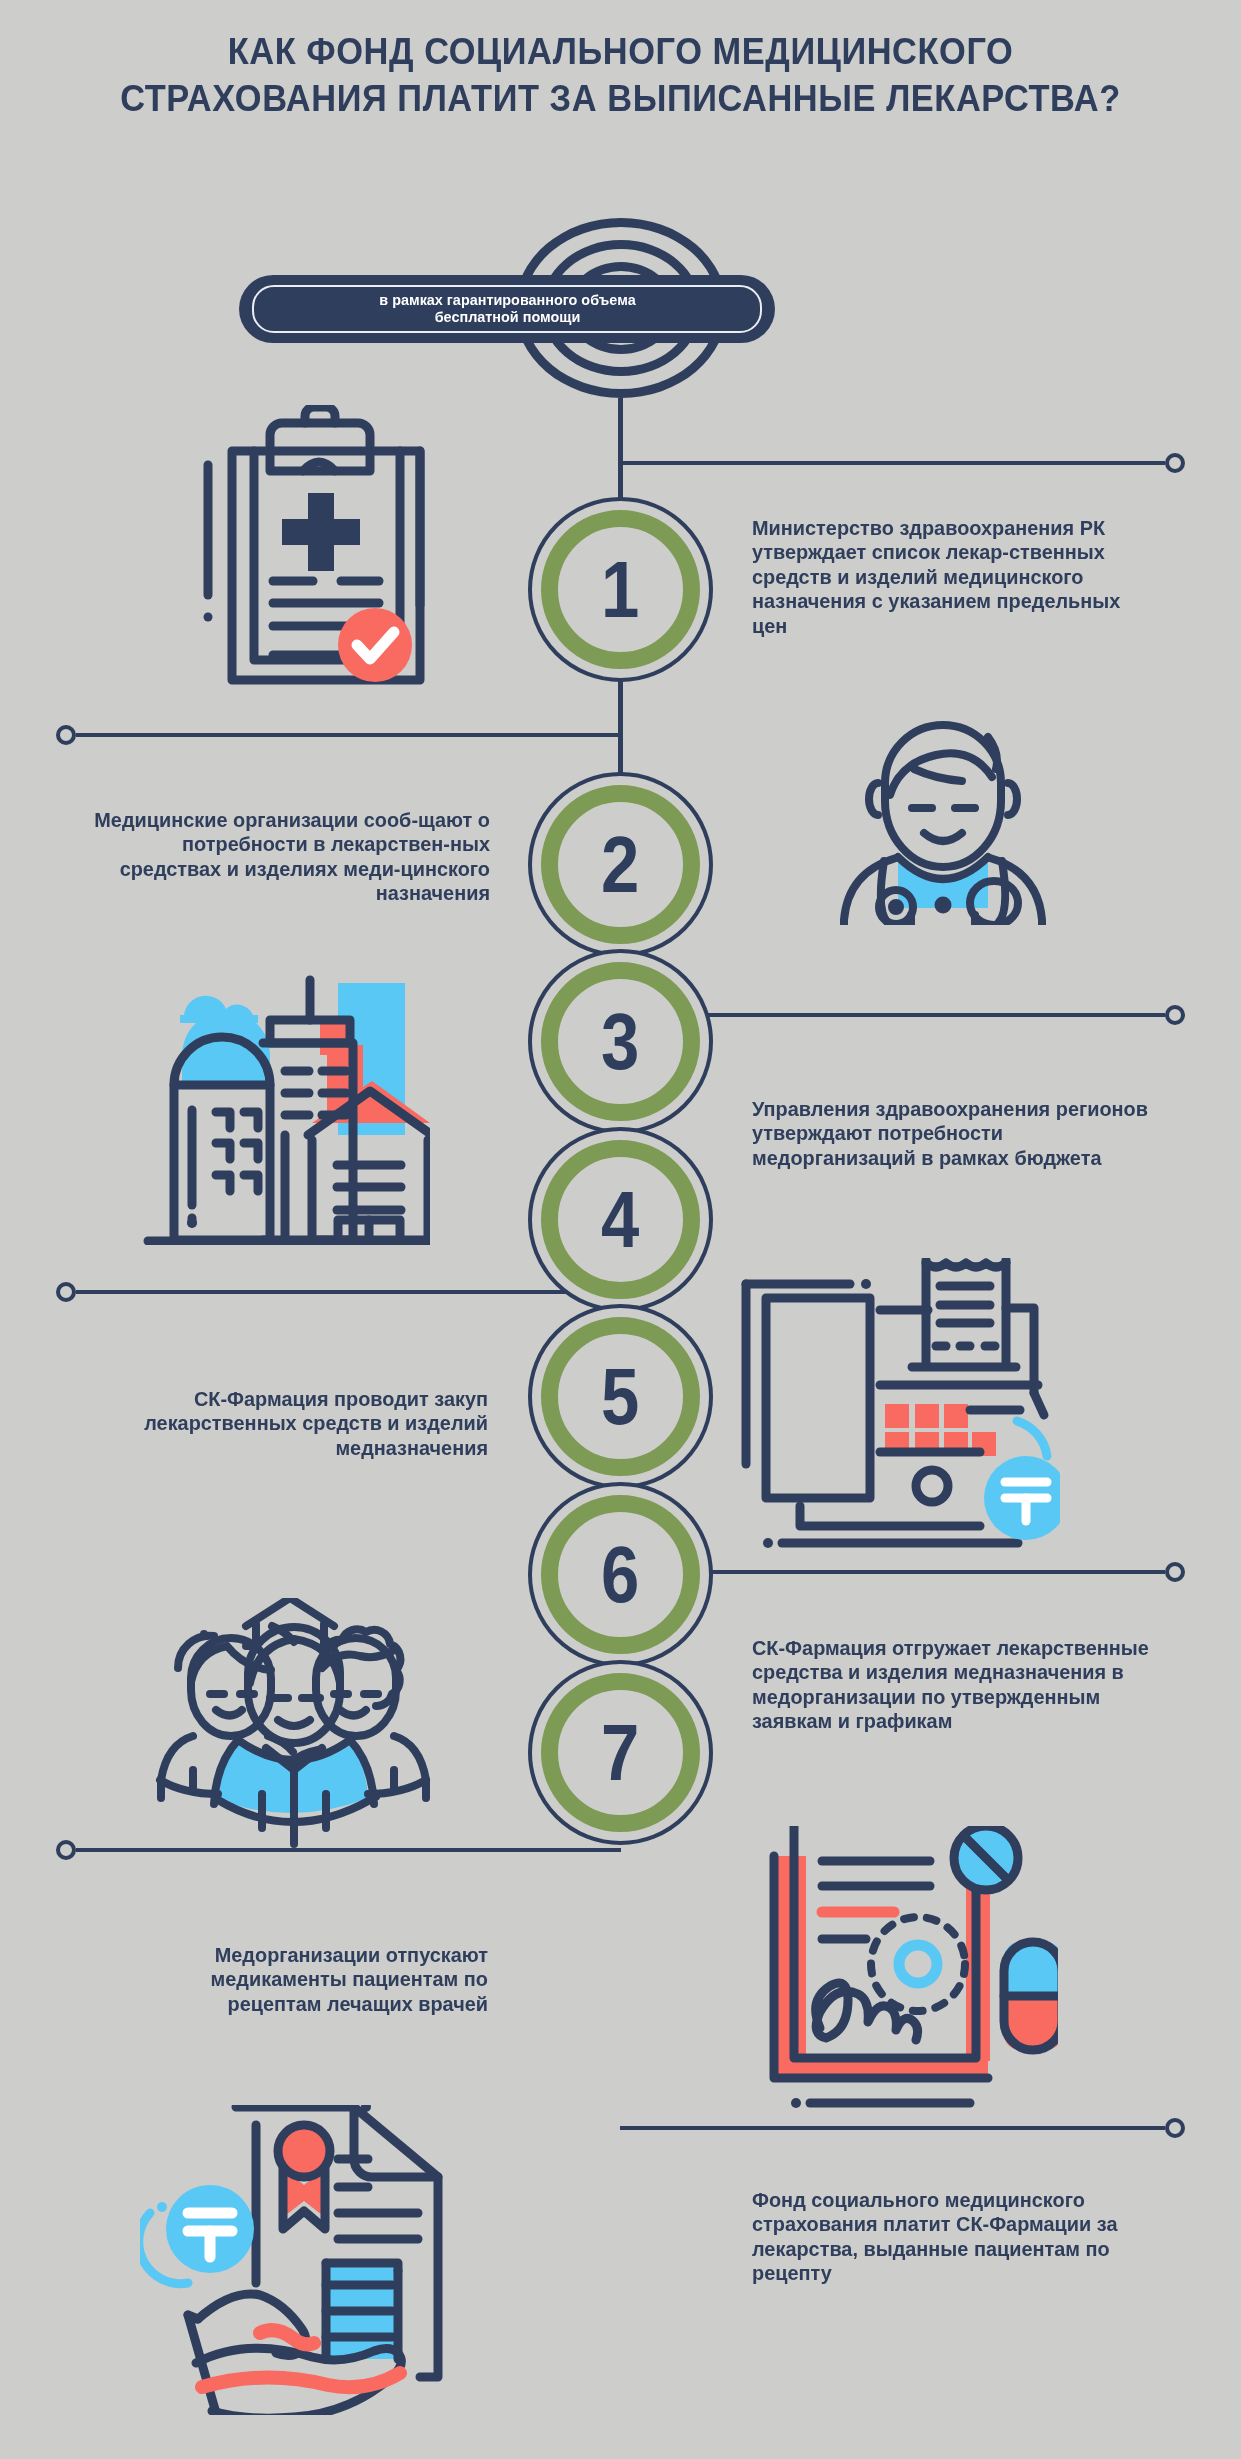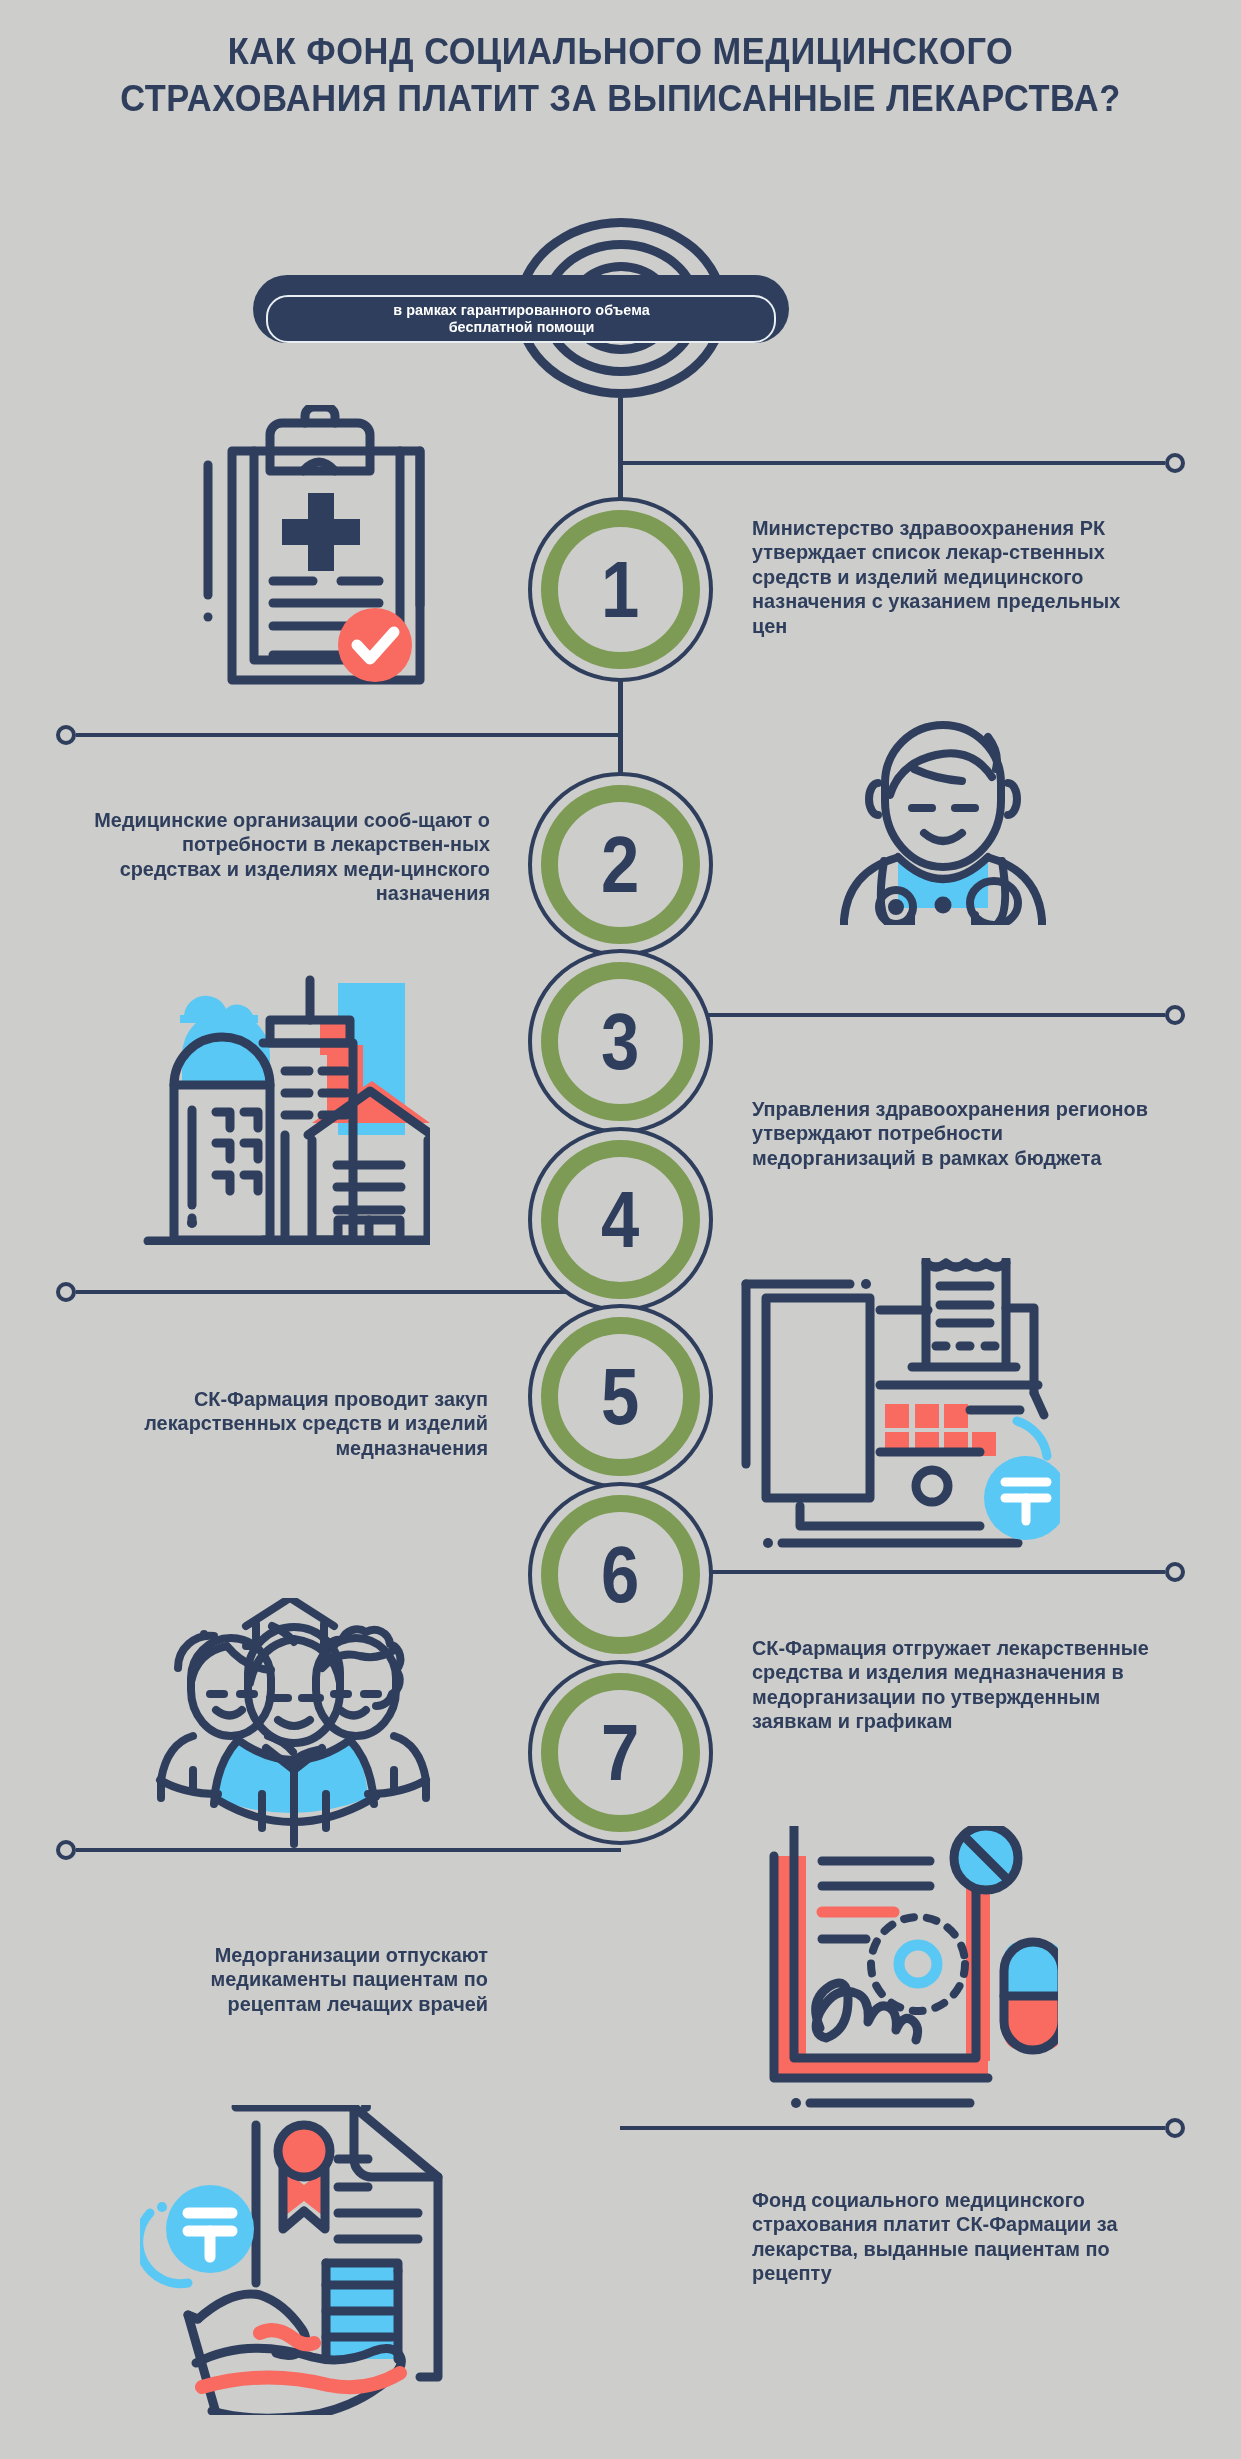--- a/index.html
+++ b/index.html
@@ -32,23 +32,23 @@
   .rings{position:absolute;left:515px;top:218px;width:212px;height:180px;}
   .ring{
     position:absolute;border:9px solid #2e3e5c;border-radius:50%;
     box-sizing:border-box;background:transparent;
   }
   .ring.r1{left:0;top:0;width:212px;height:180px;}
   .ring.r2{left:26px;top:22px;width:160px;height:136px;}
   .ring.r3{left:52px;top:44px;width:108px;height:92px;}
 
   .badge{
-    position:absolute;left:253px;top:275px;width:536px;height:68px;
+    position:absolute;left:239px;top:275px;width:536px;height:68px;
     background:#2e3e5c;border-radius:34px;
-    display:flex;align-items:flex-end;justify-content:center;
+    display:flex;align-items:center;justify-content:center;
     z-index:4;
   }
   .badge-inner{
     width:506px;height:44px;border:2px solid #e9eef3;border-radius:22px;
     display:flex;align-items:center;justify-content:center;
     text-align:center;
   }
   .badge-text{
     color:#fff;font-size:15px;font-weight:700;line-height:1.12;
     transform:scaleX(0.96);

